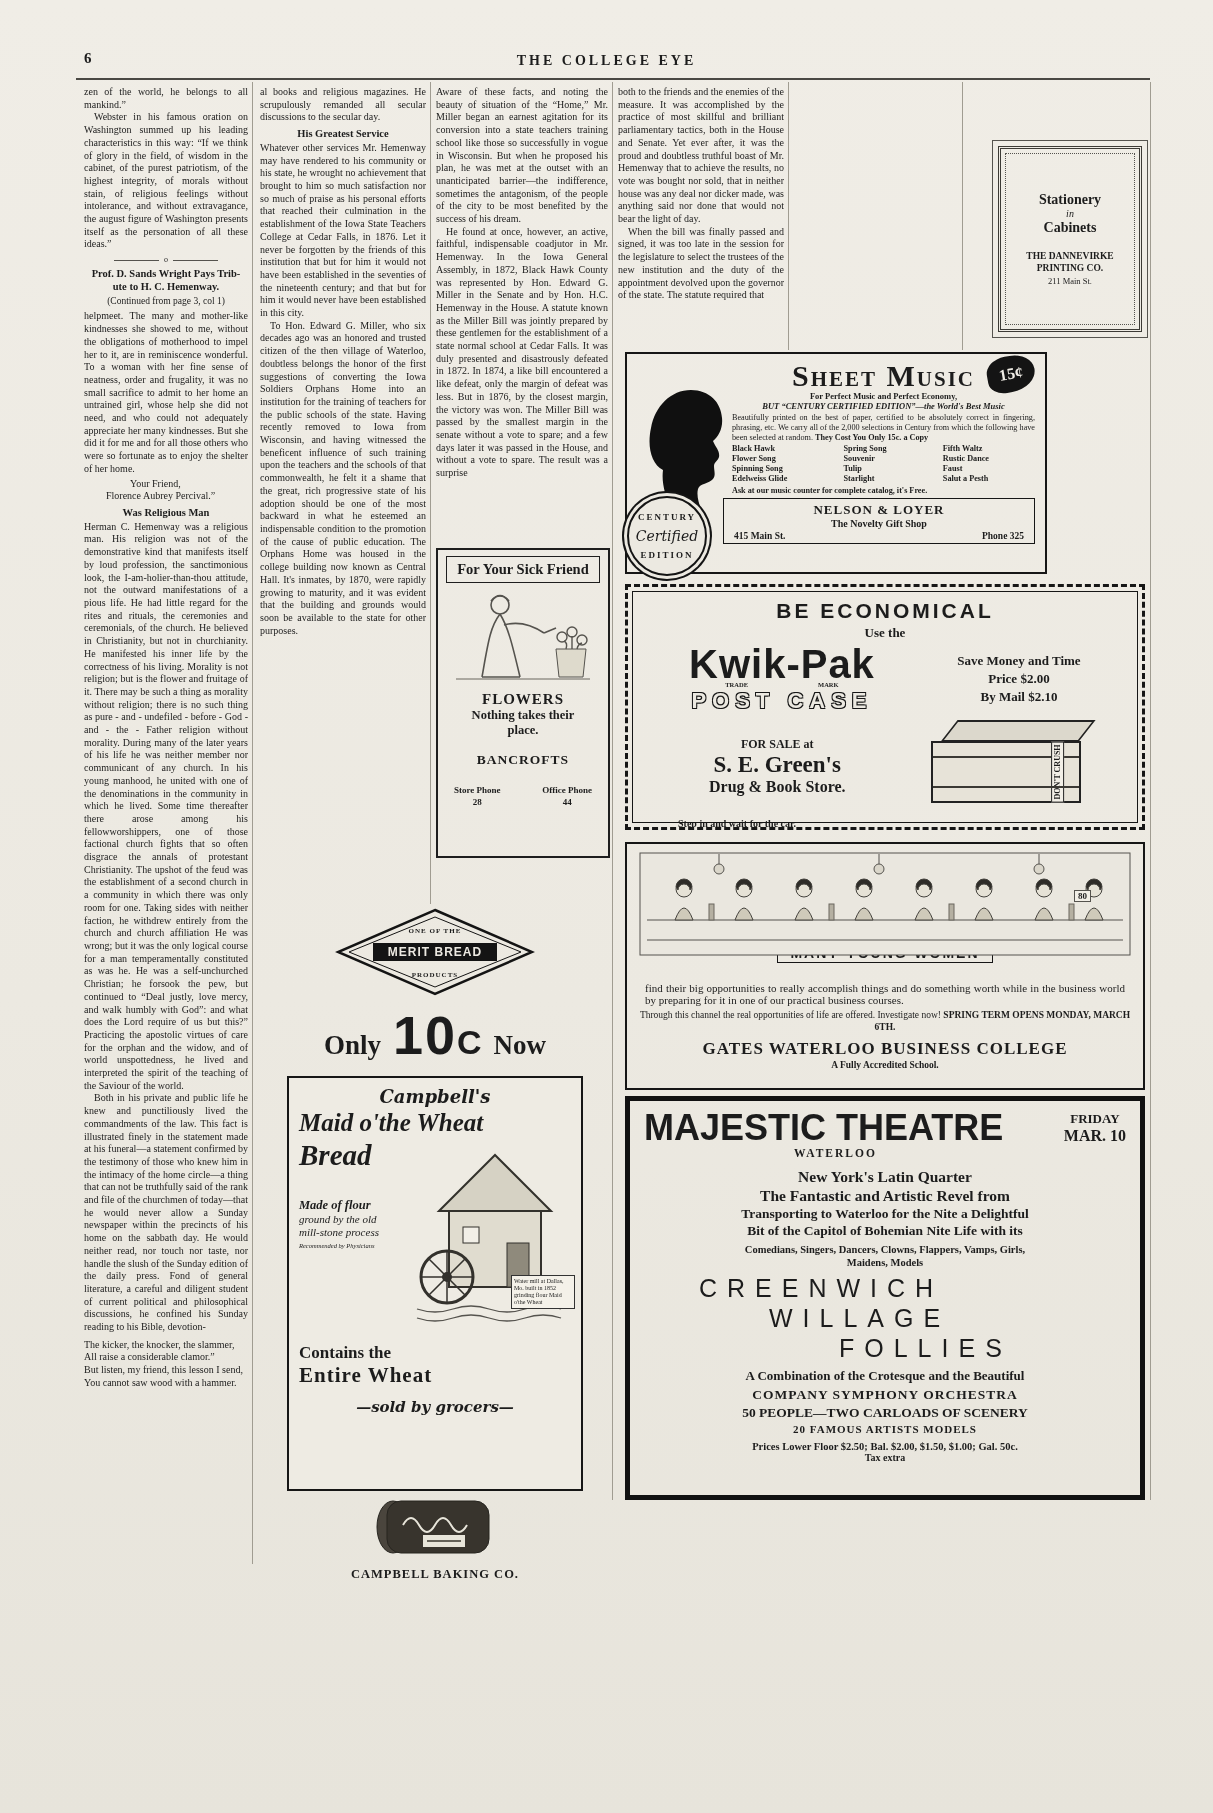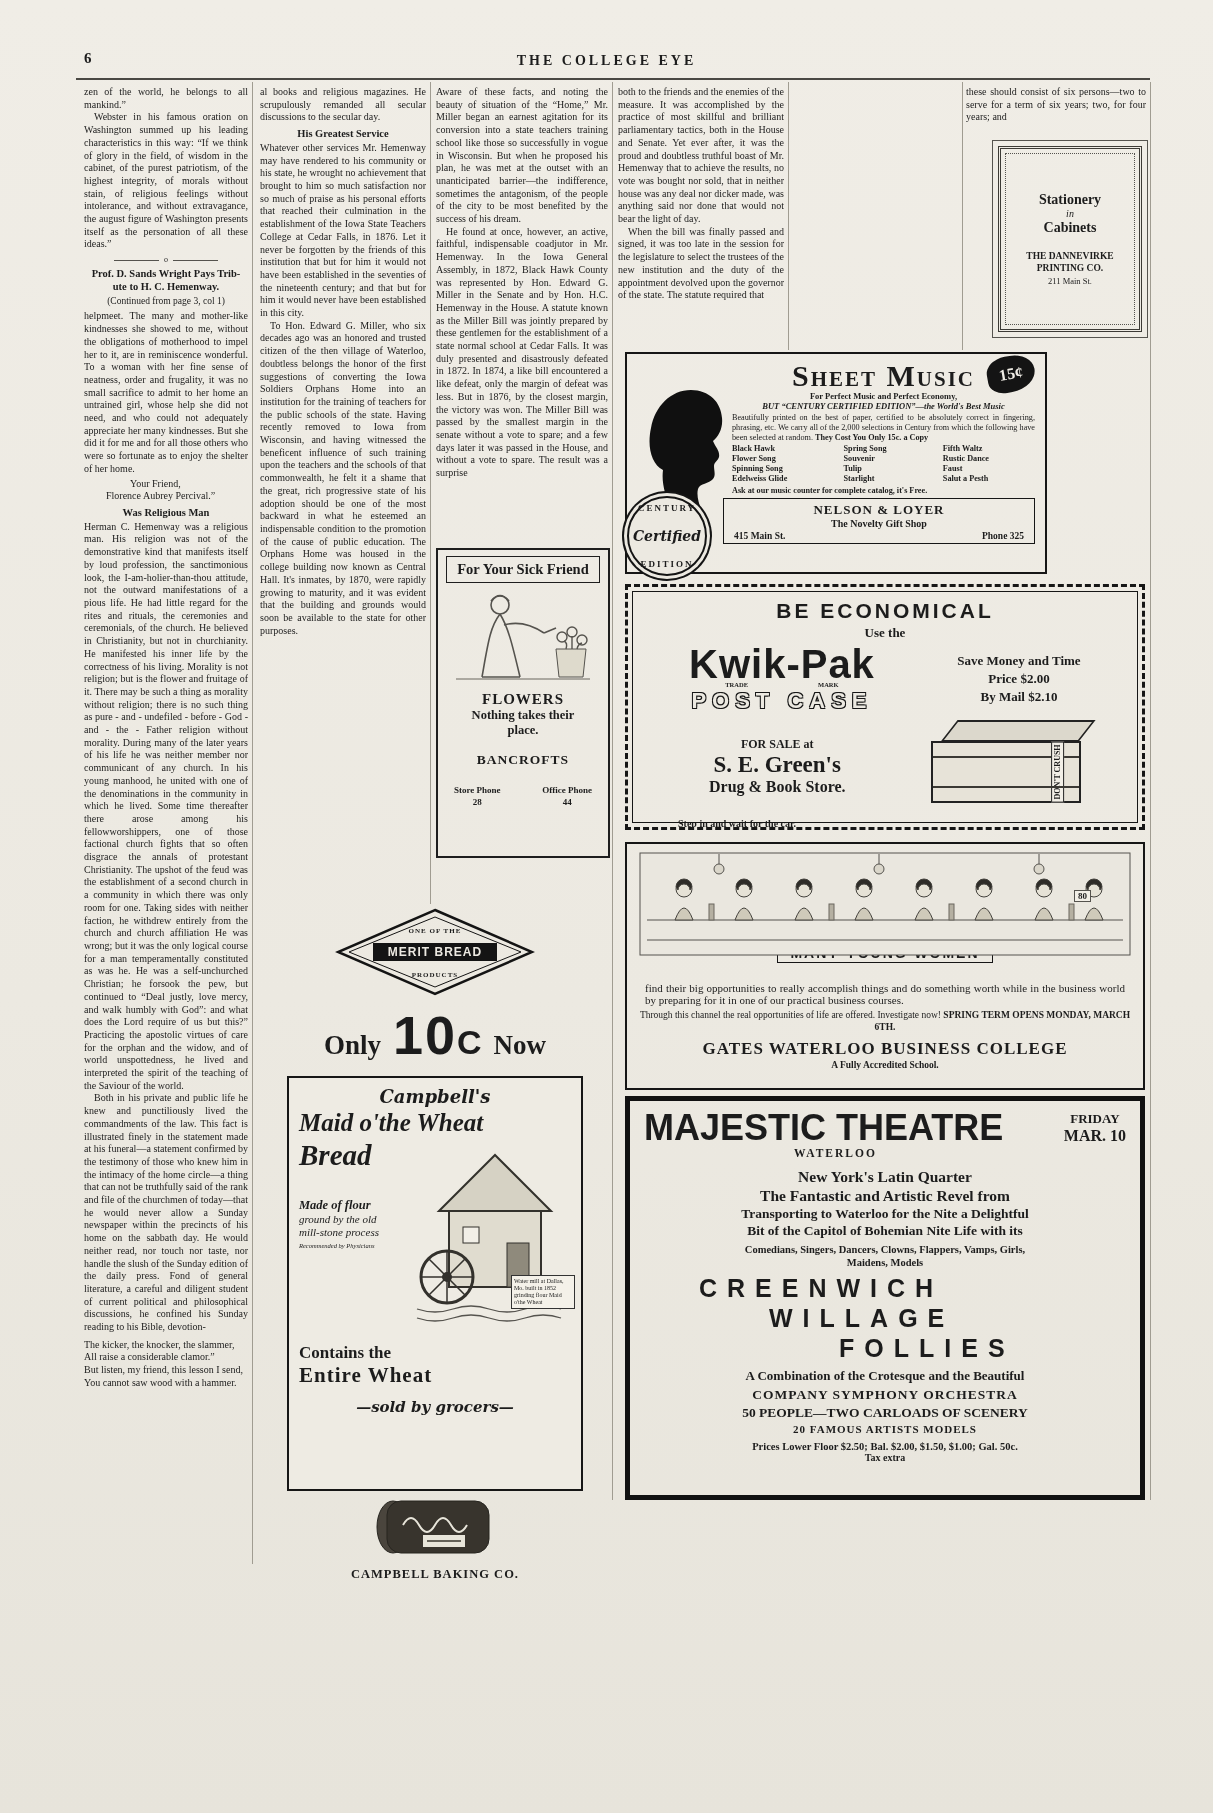--- a/index.html
+++ b/index.html
@@ -98,21 +98,21 @@
   .sheet-songs { margin-left:95px; display:flex; justify-content:space-between; font-size:8.2px; font-weight:bold; line-height:10px; margin-top:2px; padding-right:46px; }
   .sheet-catalog { margin-left:95px; font-size:8.2px; font-weight:bold; margin-top:2px; }
   .sheet-box { margin-left:86px; border:1px solid #161616; margin-top:3px; padding:3px 10px 2px; }
   .sheet-store { text-align:center; font-weight:bold; font-size:13px; letter-spacing:1px; }
   .sheet-store-sub { text-align:center; font-weight:bold; font-size:10px; }
   .sheet-bottom { display:flex; justify-content:space-between; font-size:9.5px; font-weight:bold; margin-top:2px; }
   .seal { position:absolute; left:627px; top:496px; width:80px; height:80px; border-radius:50%; border:2px solid #141414;
           box-shadow:0 0 0 3px #ece9e1, 0 0 0 5px #141414; background:#ece9e1; display:flex; flex-direction:column;
           align-items:center; justify-content:center; z-index:5; }
   .seal-1, .seal-3 { font-size:9px; font-weight:bold; letter-spacing:2px; }
-  .seal-2 { font-size:14px; font-style:italic; font-family:"DejaVu Serif", serif; margin:15px 0;font-weight:bold; }
+  .seal-2 { font-size:14px; font-style:italic; font-family:"DejaVu Serif", serif; margin:6px 0; }
 
   
   .kwik { position:absolute; left:625px; top:584px; width:520px; height:246px; border:3px dashed #161616; outline:1px solid #161616; outline-offset:-8px; padding:12px 20px 6px; }
   .kwik-title { text-align:center; font-family:"Liberation Sans",sans-serif; font-weight:bold; font-size:21px; letter-spacing:3px; }
   .kwik-use { text-align:center; font-size:13px; font-weight:bold; margin-top:2px; }
   .kwik-row { display:flex; align-items:center; margin-top:2px; }
   .kwik-logo { flex:1.3; text-align:center; }
   .kwik-brand { font-family:"Liberation Sans",sans-serif; font-weight:bold; font-size:40px; line-height:42px; letter-spacing:1px; }
   .kwik-tm { display:flex; justify-content:center; gap:70px; font-size:6.5px; font-weight:bold; margin-top:-4px; }
   .kwik-post { font-family:"Liberation Sans",sans-serif; font-weight:bold; font-size:22px; letter-spacing:6px; color:#ece9e1;
@@ -149,21 +149,21 @@
   .maj-toprow { display:flex; align-items:flex-start; }
   .maj-name { font-family:"Liberation Sans",sans-serif; font-weight:bold; font-size:36px; line-height:38px; white-space:nowrap; }
   .maj-right { margin-left:auto; text-align:center; font-weight:bold; padding-top:2px; }
   .maj-day { font-size:13px; }
   .maj-date { font-size:16px; }
   .maj-city { font-weight:bold; font-size:11.5px; letter-spacing:2px; margin:0 0 8px 150px; }
   .maj-h1 { text-align:center; font-weight:bold; font-size:15.5px; line-height:19px; }
   .maj-sub { text-align:center; font-weight:bold; font-size:13.5px; line-height:17px; }
   .maj-cast { text-align:center; font-weight:bold; font-size:10.5px; line-height:13px; }
   .maj-cast.first { margin-top:4px; }
-  .maj-show { font-family:"Liberation Sans",sans-serif; font-weight:bold; font-size:25px; line-height:30px; letter-spacing:10px; }
+  .maj-show { font-family:"Liberation Sans",sans-serif; font-weight:normal; font-size:25px; line-height:30px; letter-spacing:10px; }
   .s1 { padding-left:55px; margin-top:4px; } .s2 { padding-left:125px; } .s3 { padding-left:195px; }
   .maj-combo { text-align:center; font-weight:bold; font-size:13px; margin-top:5px; }
   .maj-orch { text-align:center; font-weight:bold; font-size:13.5px; letter-spacing:1px; margin-top:3px; }
   .maj-people { text-align:center; font-weight:bold; font-size:13.5px; margin-top:2px; }
   .maj-models { text-align:center; font-weight:bold; font-size:11px; letter-spacing:1px; margin-top:2px; }
   .maj-prices { text-align:center; font-weight:bold; font-size:10.5px; margin-top:6px; }
   .maj-tax { text-align:center; font-weight:bold; font-size:10px; }
 </style>
 </head>
 <body>
@@ -216,23 +216,20 @@
   <div class="col" style="left:436px; top:86px; width:172px; height:455px;">
     <p class="ni">Aware of these facts, and noting the beauty of situation of the “Home,” Mr. Miller began an earnest agitation for its conversion into a state teachers training school like those so successfully in vogue in Wisconsin. But when he proposed his plan, he was met at the outset with an unanticipated barrier—the indifference, sometimes the antagonism, of the people of the city to be most benefited by the success of his dream.</p>
     <p>He found at once, however, an active, faithful, indispensable coadjutor in Mr. Hemenway. In the Iowa General Assembly, in 1872, Black Hawk County was represented by Hon. Edward G. Miller in the Senate and by Hon. H.C. Hemenway in the House. A statute known as the Miller Bill was jointly prepared by these gentlemen for the establishment of a state normal school at Cedar Falls. It was duly presented and disastrously defeated in 1872. In 1874, a like bill encountered a like defeat, only the margin of defeat was less. But in 1876, by the closest margin, the victory was won. The Miller Bill was passed by the smallest margin in the senate without a vote to spare; and a few days later it was passed in the House, and without a vote to spare. The result was a surprise</p>
   </div>
 
   <div class="col" style="left:618px; top:86px; width:166px; height:262px;">
     <p class="ni">both to the friends and the enemies of the measure. It was accomplished by the practice of most skillful and brilliant parliamentary tactics, both in the House and Senate. Yet ever after, it was the proud and doubtless truthful boast of Mr. Hemenway that to achieve the results, no vote was bought nor sold, that in neither house was any deal nor dicker made, was anything said nor done that would not bear the light of day.</p>
     <p>When the bill was finally passed and signed, it was too late in the session for the legislature to select the trustees of the new institution and the duty of the appointment devolved upon the governor of the state. The statute required that</p>
   </div>
 
-  <div class="col" style="left:966px; top:86px; width:180px; height:50px;">
-    <p class="ni">these should consist of six persons—two to serve for a term of six years; two, for four years; and</p>
-  </div>
 
   <div class="stat">
     <div class="stat-inner">
       <div class="stat-l1">Stationery</div>
       <div class="stat-l2">in</div>
       <div class="stat-l3">Cabinets</div>
       <div class="stat-co stat-co1">THE DANNEVIRKE</div>
       <div class="stat-co">PRINTING CO.</div>
       <div class="stat-addr">211 Main St.</div>
     </div>

